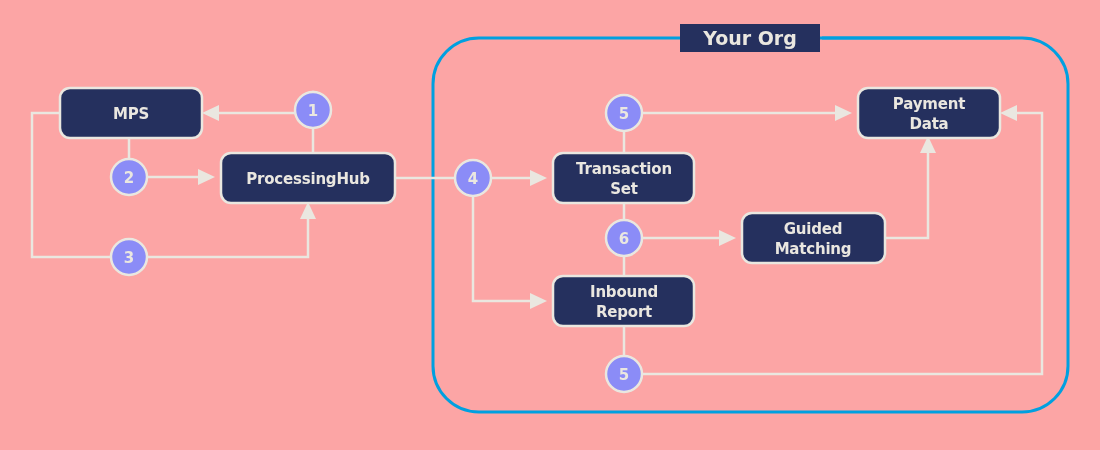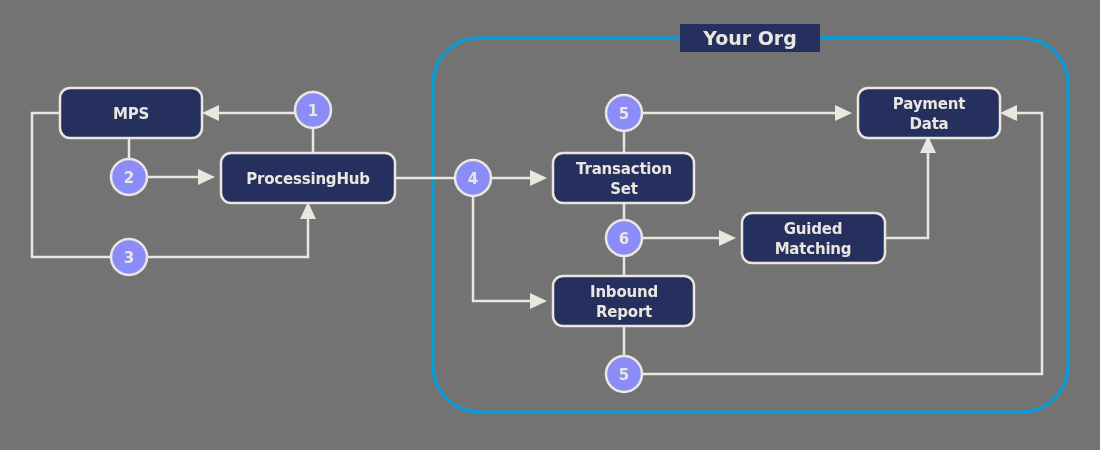--- a/index.html
+++ b/index.html
@@ -10,21 +10,21 @@
   body {
     width: 1100px;
     height: 450px;
     overflow: hidden;
     font-family: "DejaVu Sans", sans-serif;
   }
   #diagram-root {
     position: relative;
     width: 1100px;
     height: 450px;
-    background: #737373;
+    background: #fca5a5;
   }
   svg#flow {
     position: absolute;
     top: 0;
     left: 0;
     width: 1100px;
     height: 450px;
     display: block;
   }
   .node-label {

